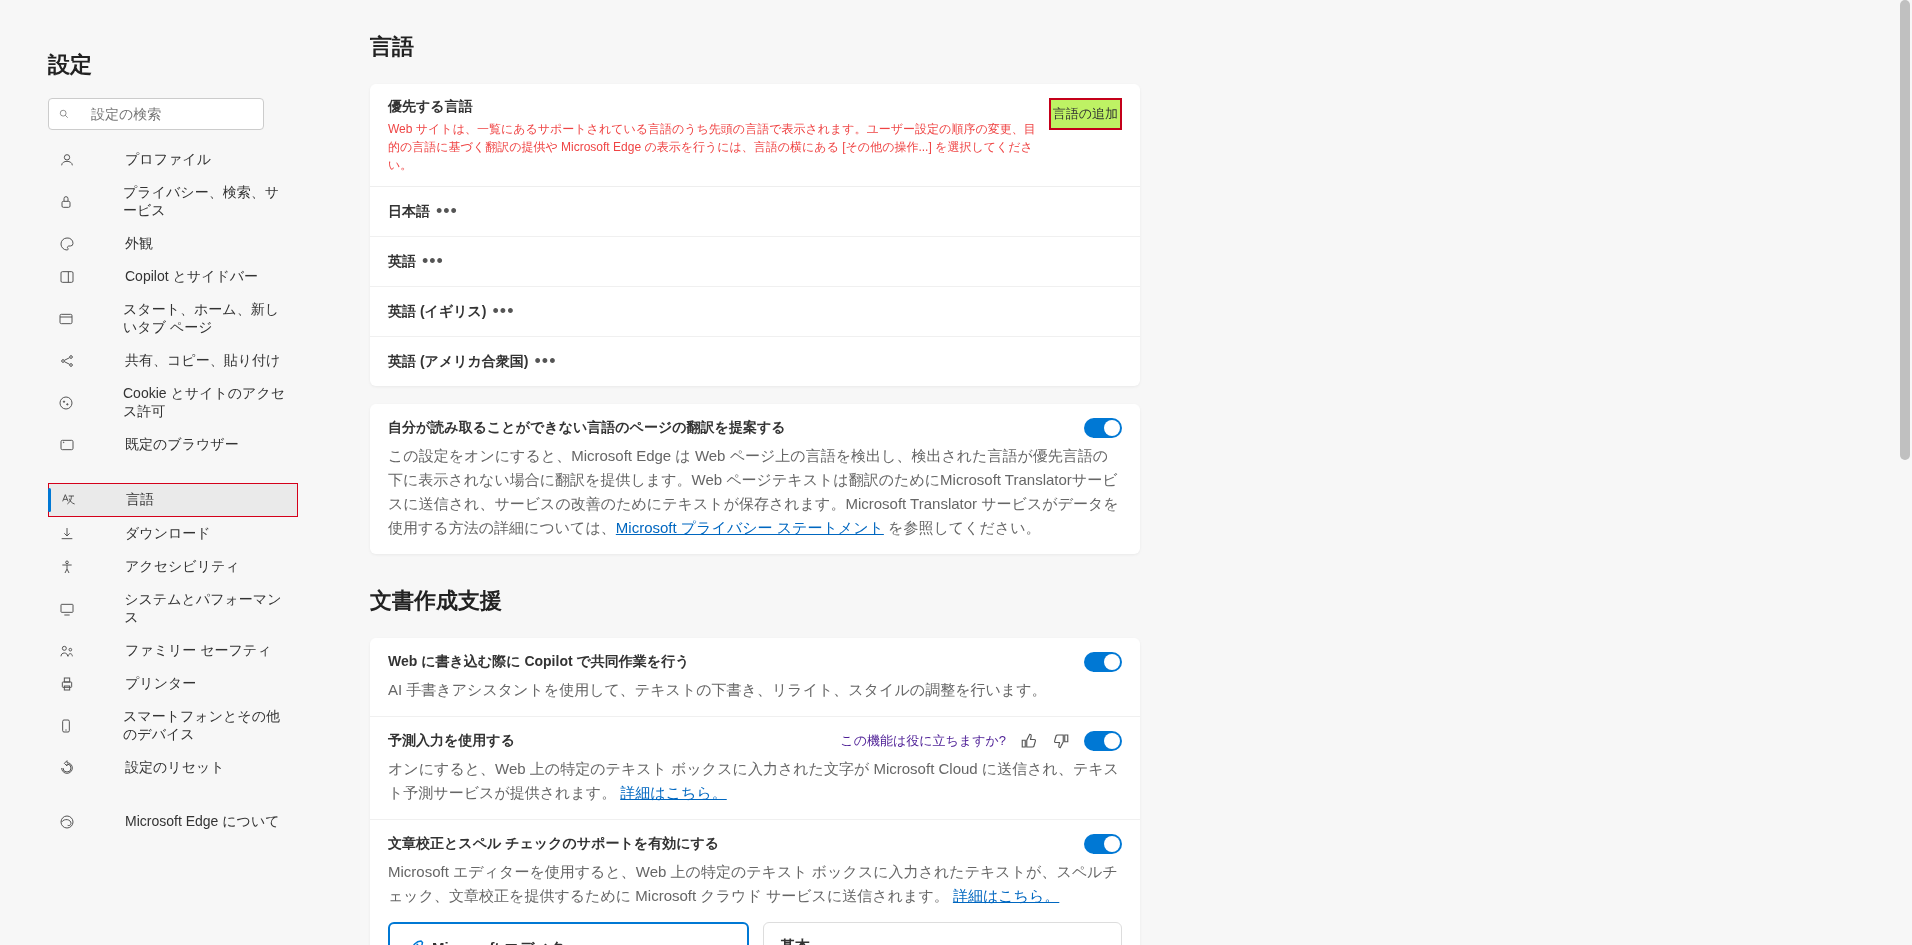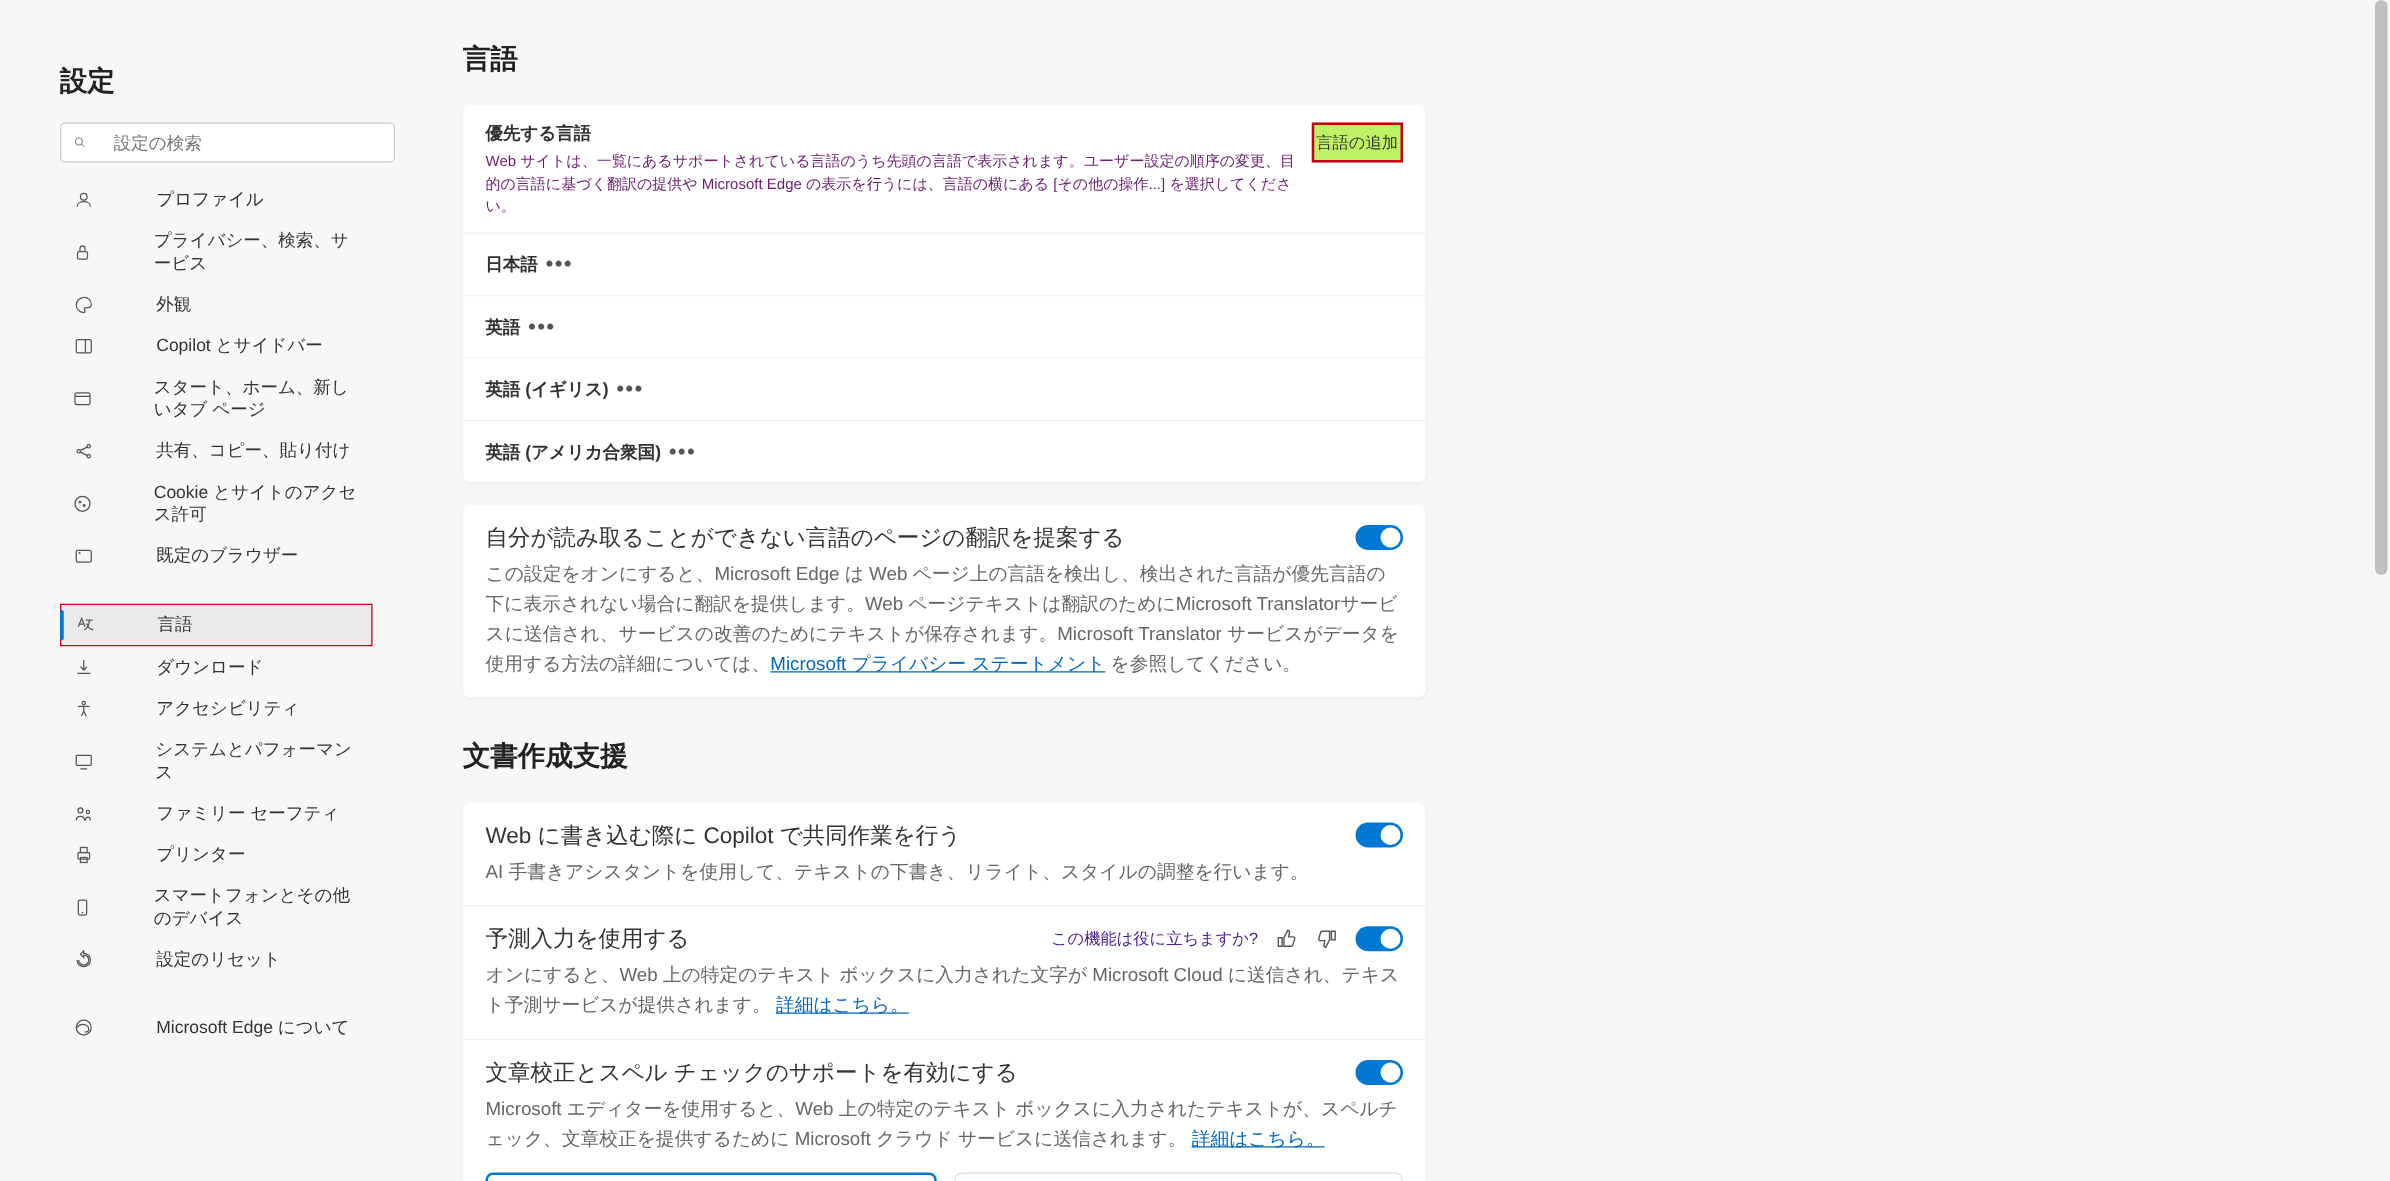--- a/index.html
+++ b/index.html
@@ -25,21 +25,21 @@
   margin-top: 22px;
 }
 .search-box {
   display: flex;
   align-items: center;
   background: #fff;
   border: 1px solid #ccc;
   border-radius: 4px;
   padding: 6px 10px;
   margin-bottom: 14px;
-  width: 268px;
+  width: 216px;
 }
 .search-box svg { width: 16px; height: 16px; fill: #555; margin-right: 8px; }
 .search-box input {
   border: none;
   outline: none;
   font-size: 14px;
   flex: 1;
   background: transparent;
 }
 .nav-item {
@@ -107,21 +107,21 @@
   align-items: flex-start;
 }
 .card-header-content { flex: 1; }
 .card-header-title {
   font-size: 14px;
   font-weight: 600;
   margin-bottom: 4px;
 }
 .card-header-desc {
   font-size: 12px;
-  color: #701a75;
+  color: #ef4444;
   line-height: 1.5;
 }
 .add-lang-btn {
   border: 2px solid #c4001a;
   background: #bef264;
   padding: 5px 2px;
   font-size: 13px;
   cursor: pointer;
   white-space: nowrap;
   margin-left: 10px;
@@ -146,22 +146,22 @@
 .setting-row {
   padding: 14px 18px;
 }
 .setting-row-top {
   display: flex;
   justify-content: space-between;
   align-items: center;
   margin-bottom: 6px;
 }
 .setting-row-title {
-  font-size: 18px;
-  font-weight: 400;
+  font-size: 14px;
+  font-weight: 700;
 }
 .setting-row-desc {
   font-size: 15px;
   color: #666;
   line-height: 1.6;
 }
 .setting-row-desc a { color: #0067c0; text-decoration: underline; }
 .toggle {
   width: 38px;
   height: 20px;

